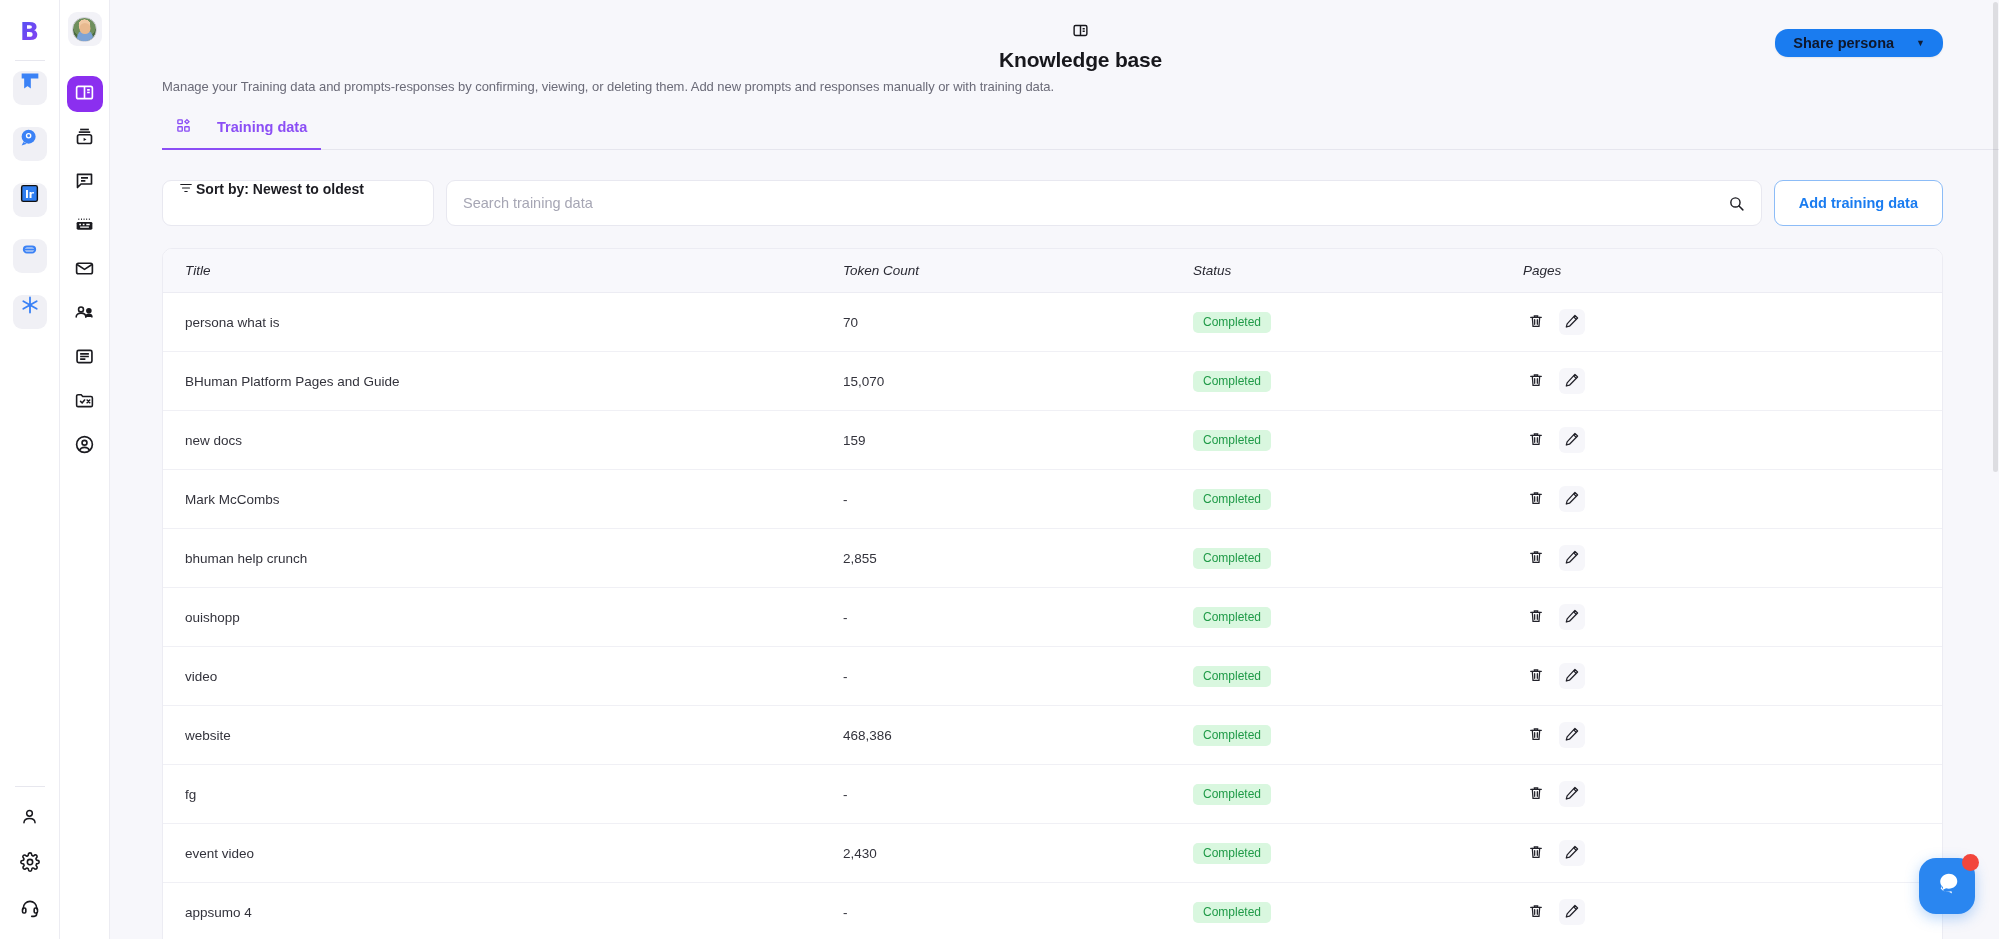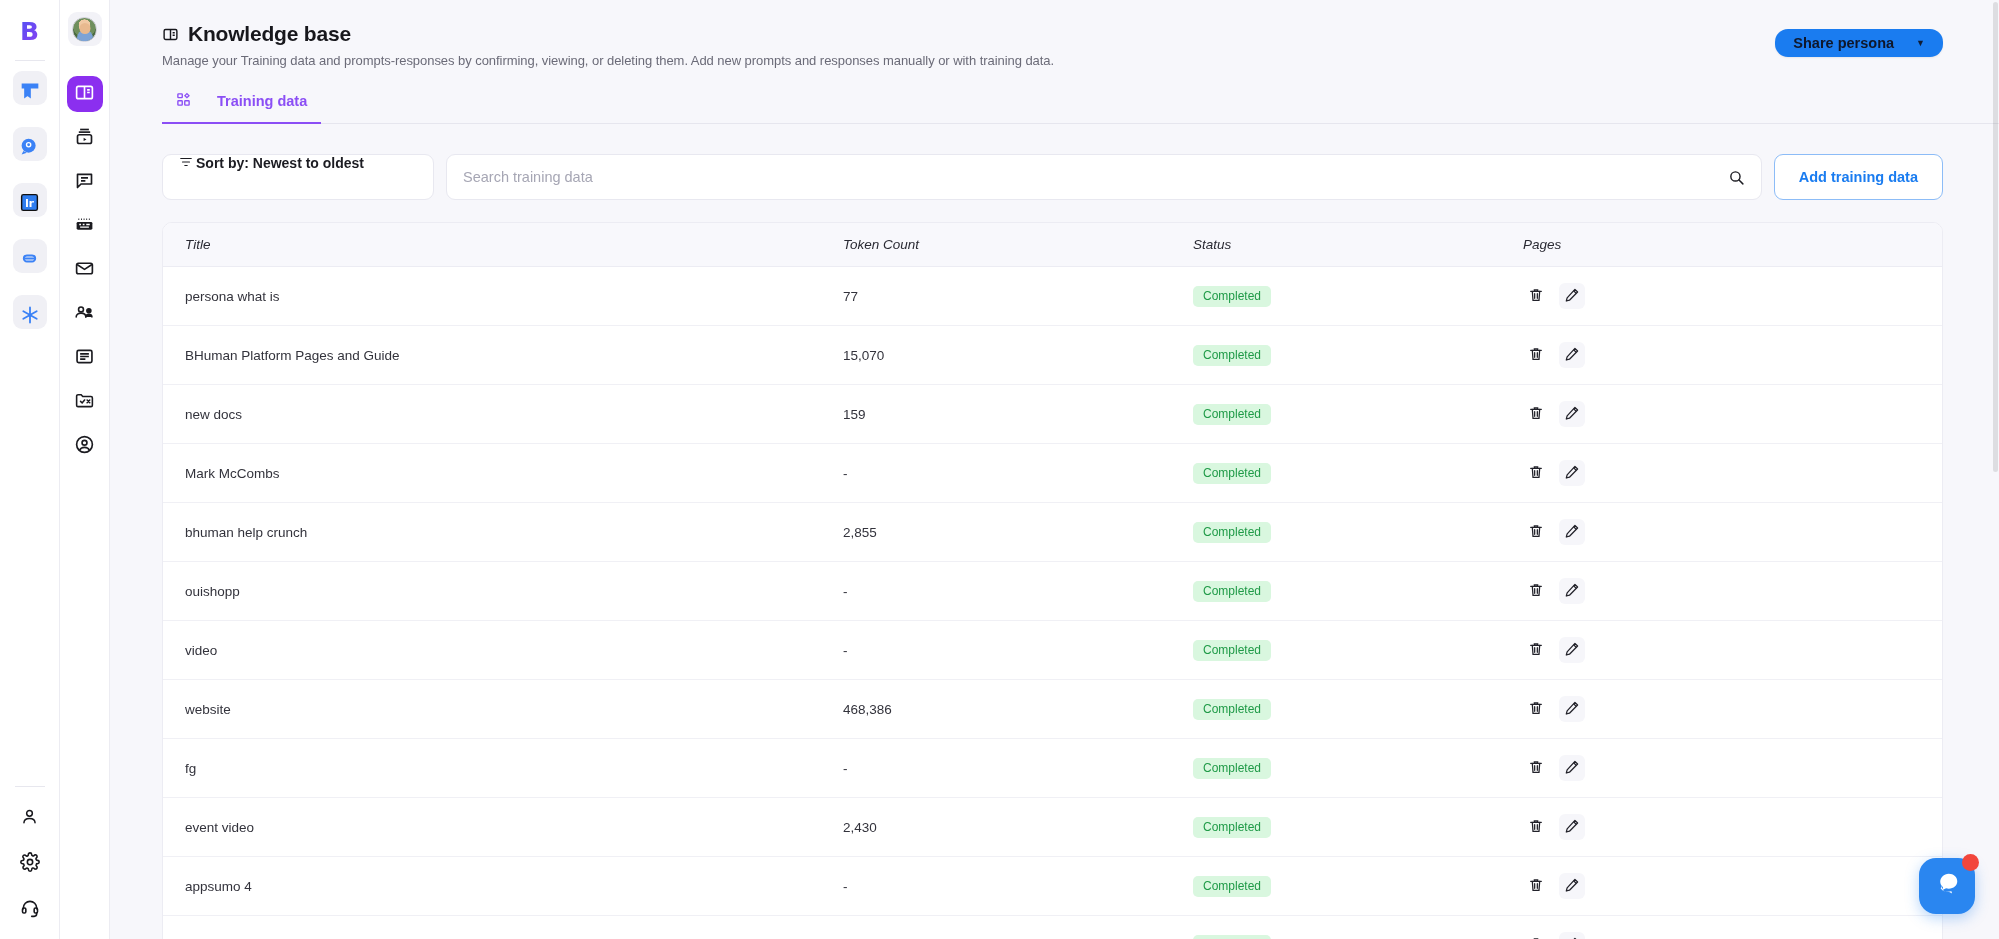--- a/index.html
+++ b/index.html
@@ -33,21 +33,21 @@
     font-size: 25px; font-weight: bold;
     background: linear-gradient(135deg,#4256f5 0%, #9b3bf0 100%);
     -webkit-background-clip: text; background-clip: text;
     color: transparent;
     font-family: "DejaVu Sans", sans-serif;
   }
   .rail1-sep { width: 30px; height: 1px; background: #e7e7ee; margin: 12px 0 10px 0; }
   .rail1-btn {
     width: 34px; height: 34px; border-radius: 9px;
     background: #f0f0f5;
-    display: flex; align-items: flex-end; justify-content: center;
+    display: flex; align-items: flex-start; justify-content: center;
     margin-bottom: 22px;
     cursor: pointer;
   }
   .rail1-spacer { flex: 1 1 auto; }
   .rail1-bottom-sep { width: 30px; height: 1px; background: #e7e7ee; margin-bottom: 14px; }
   .rail1-bicon {
     width: 34px; height: 34px; border-radius: 9px;
     display: flex; align-items: center; justify-content: center;
     margin-bottom: 12px; cursor: pointer;
   }
@@ -97,21 +97,21 @@
 
   
   .main {
     flex: 1 1 auto;
     height: 939px;
     background: #f7f7fb;
     position: relative;
     overflow: hidden;
   }
   .page-head { padding: 22px 0 0 52px; }
-  .page-title-row { display: flex; align-items: center; gap: 9px; }
+  .page-title-row { display: flex; align-items: center; gap: 9px; flex-direction: column; }
   .page-title-icon { color: #17171c; display: flex; align-items: center; }
   .page-title {
     font-size: 21px; font-weight: bold; color: #17171c; letter-spacing: -0.2px;
   }
   .page-sub {
     margin-top: 7px; font-size: 13px; color: #6b6b78; letter-spacing: -0.05px;
   }
   .share-btn {
     position: absolute; top: 29px; right: 56px;
     height: 28px; min-width: 160px;
@@ -492,21 +492,21 @@
           <tr>
             <th class="col-title">Title</th>
             <th class="col-token">Token Count</th>
             <th class="col-status">Status</th>
             <th class="col-action">Pages</th>
           </tr>
         </thead>
         <tbody id="tbody">
             <tr>
               <td class="c-title">persona what is</td>
-              <td>77</td>
+              <td>70</td>
               <td><span class="badge">Completed</span></td>
               <td>
                 <div class="actions">
                   <div class="act-btn del">
                     <span><svg width="16" height="16" viewBox="0 0 24 24" fill="none" stroke="currentColor" stroke-width="1.9" stroke-linecap="round">
                         <path d="M4 6.5h16"></path>
                         <path d="M9.5 6.5V4.5h5v2"></path>
                         <path d="M6.5 6.5l1 13.5h9l1-13.5"></path>
                         <path d="M10 10v7M14 10v7"></path>
                       </svg></span>

